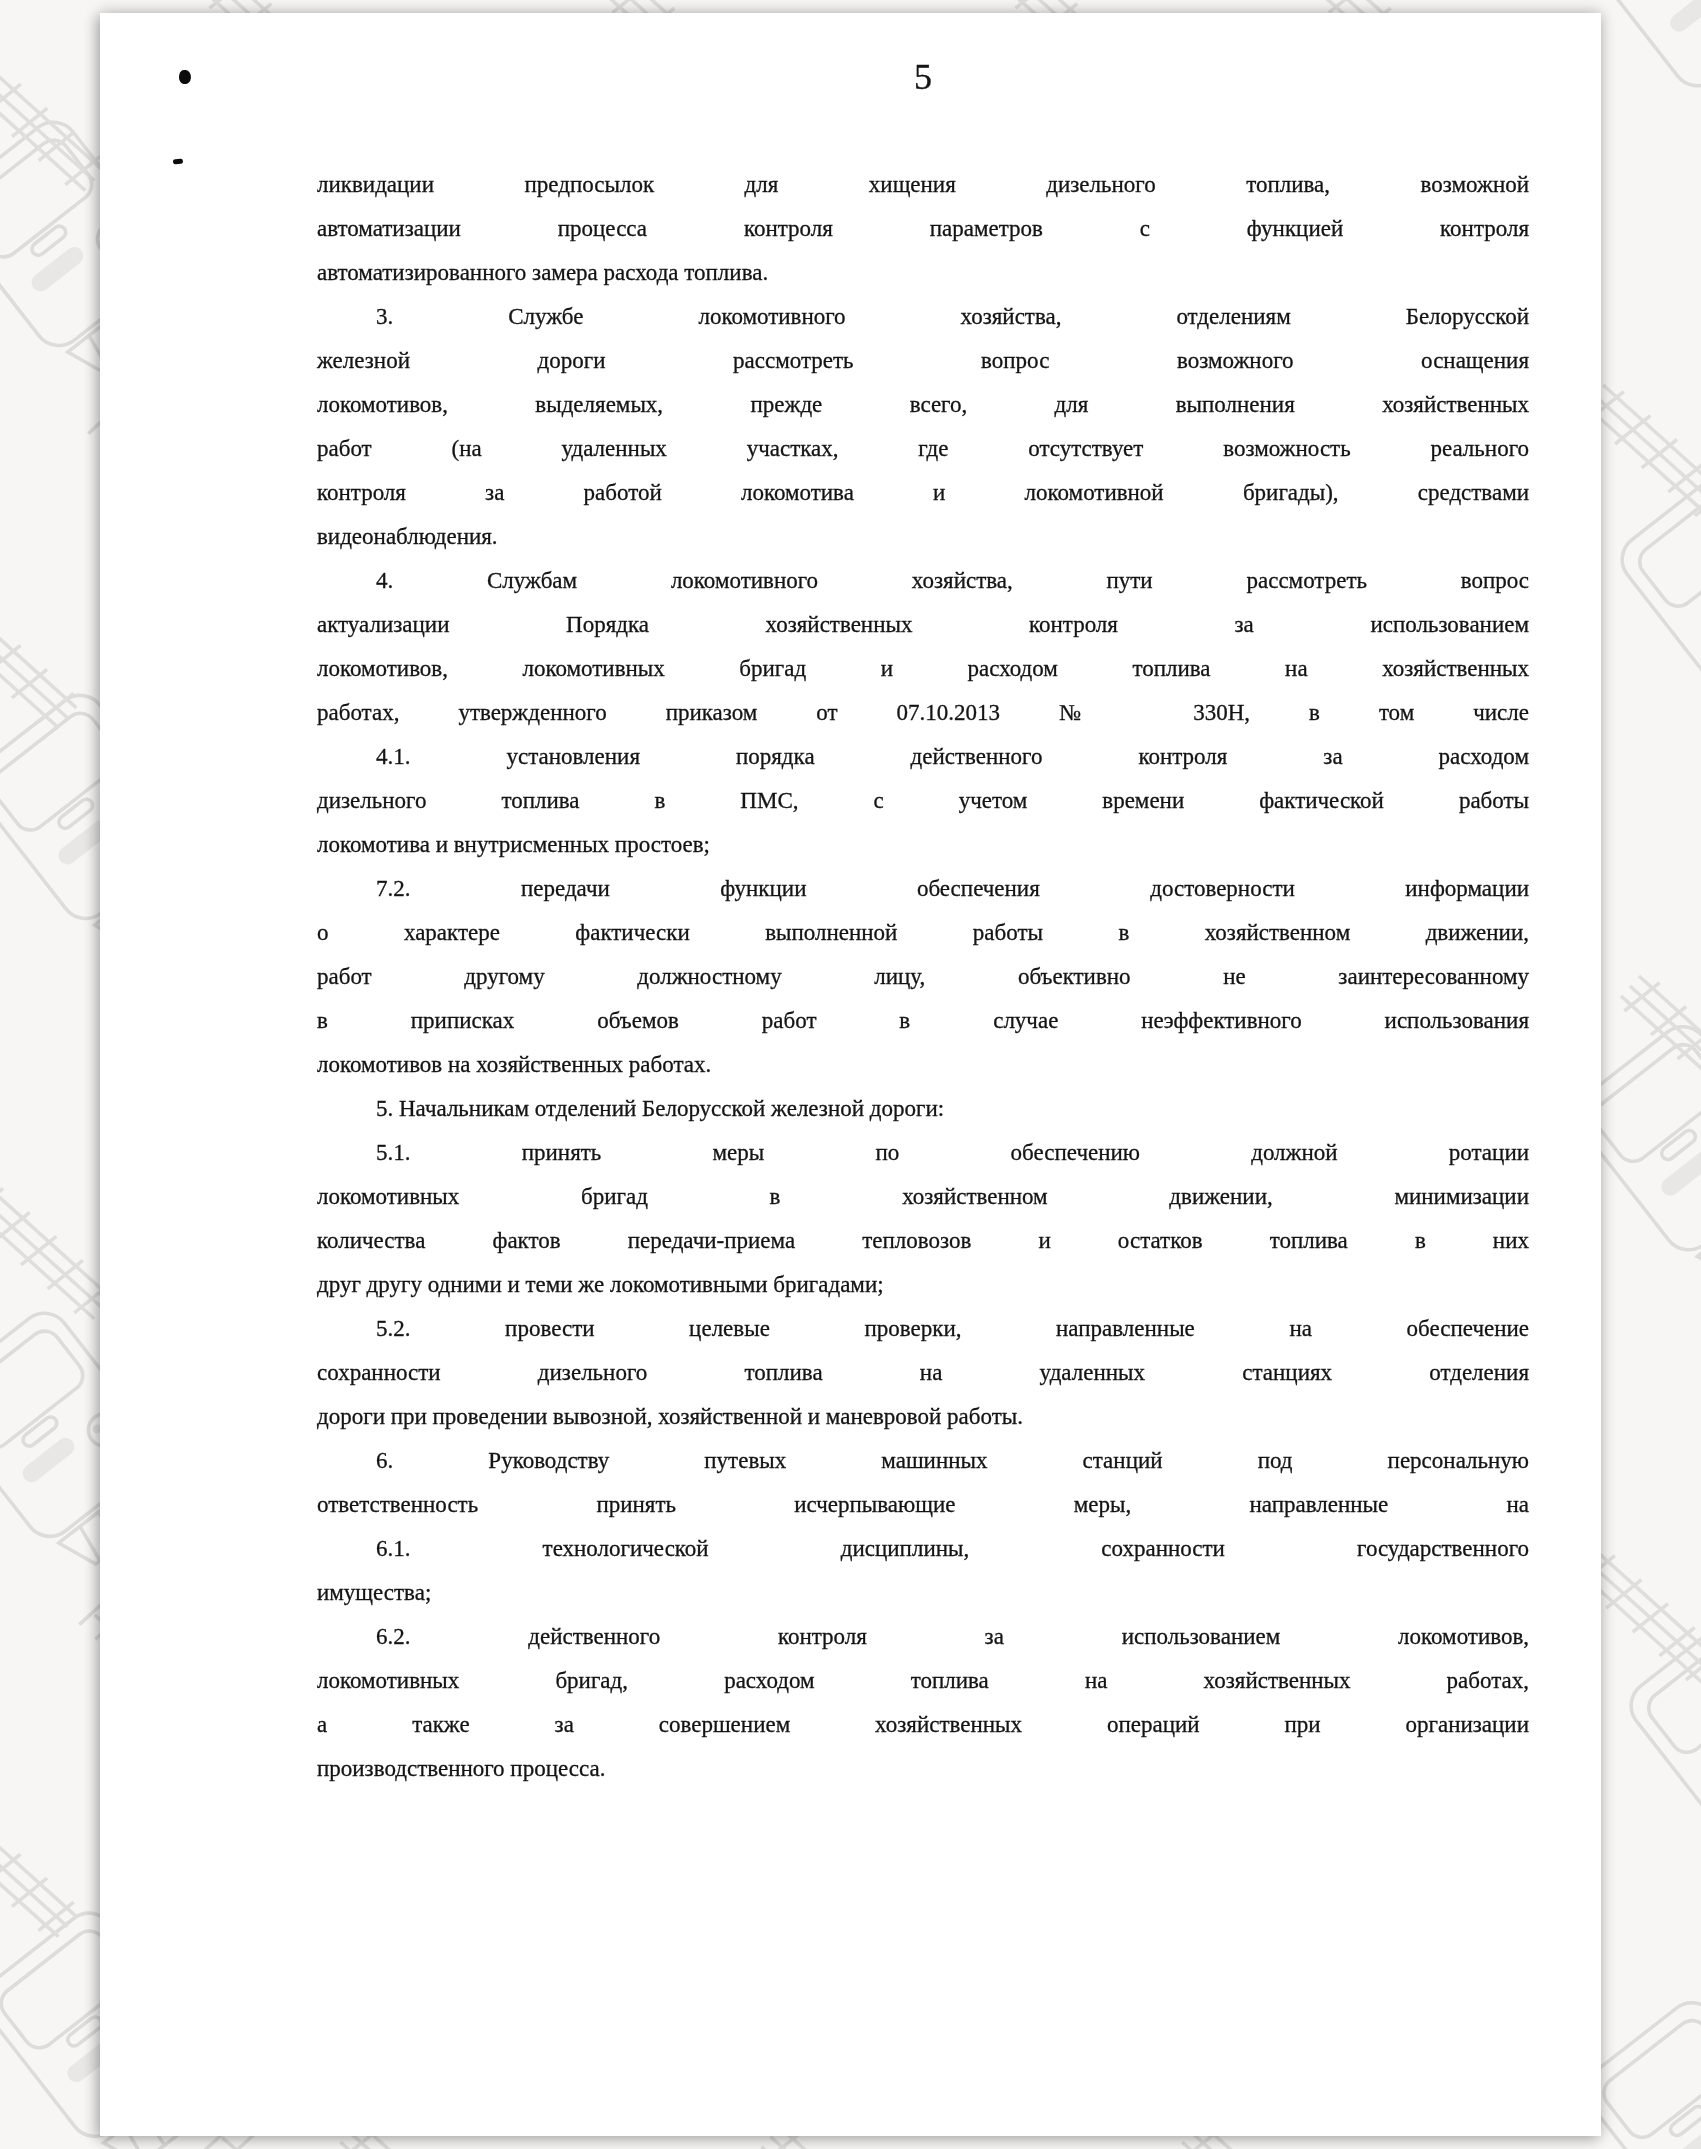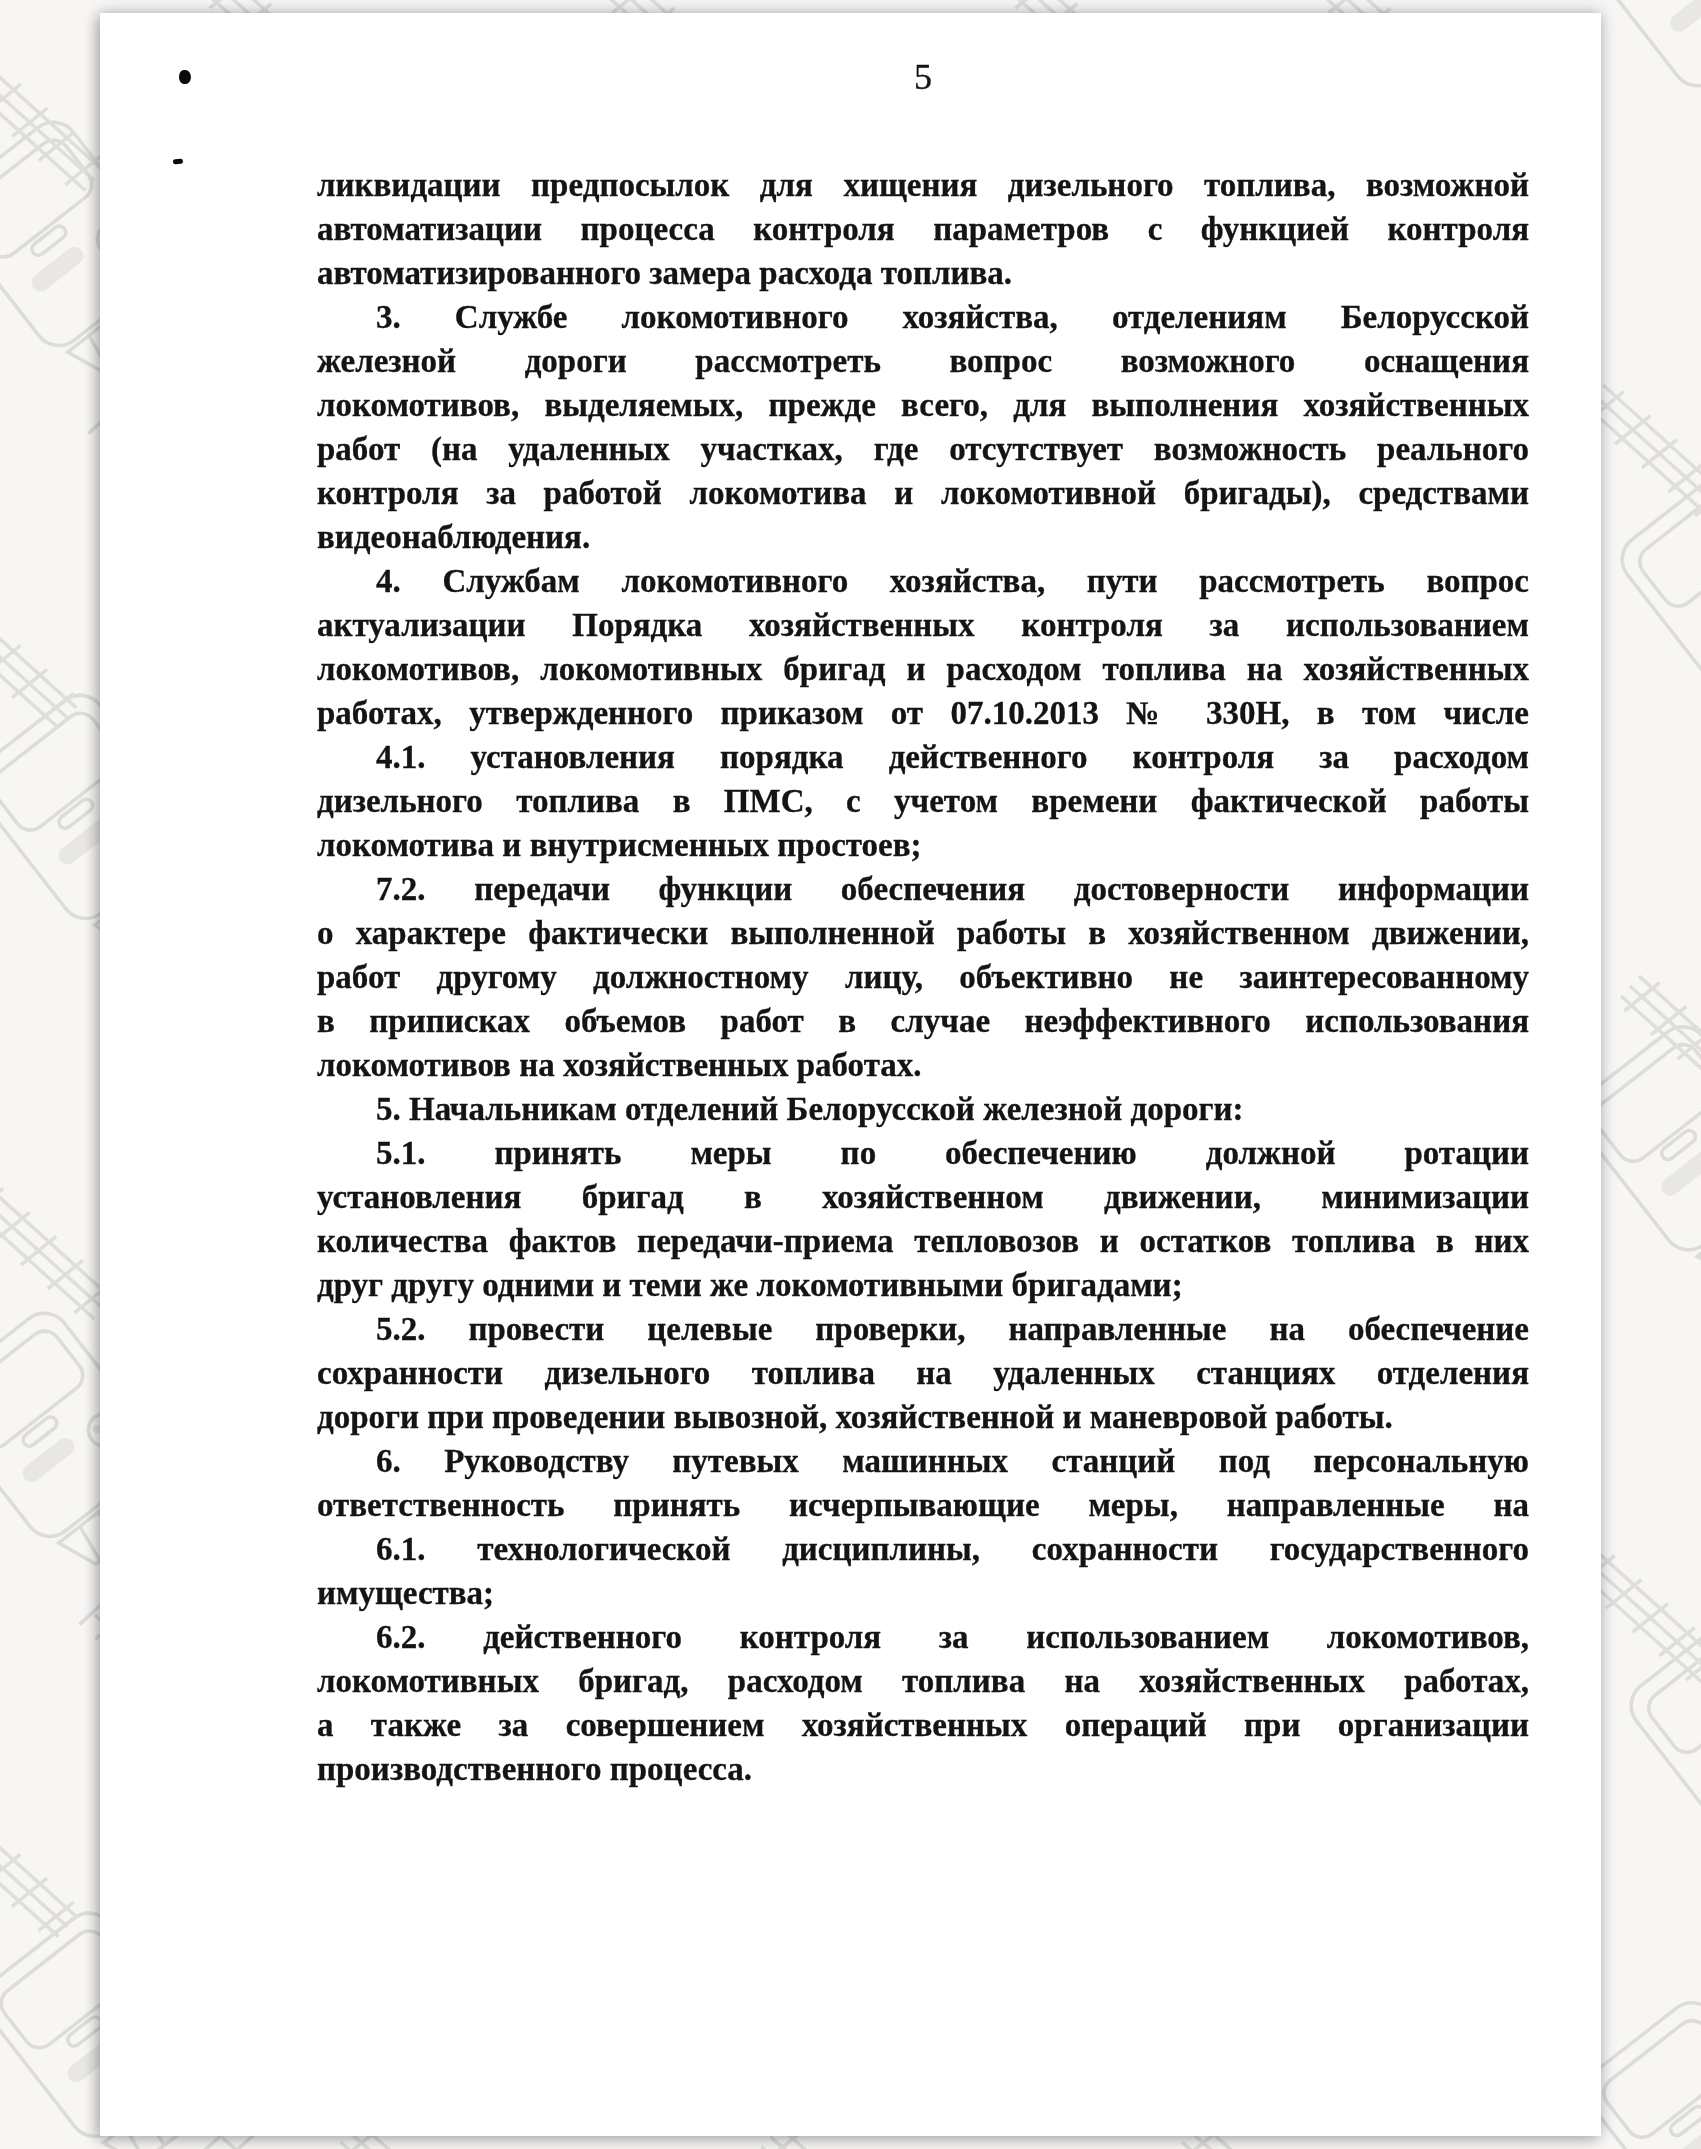--- a/index.html
+++ b/index.html
@@ -4,21 +4,21 @@
 <style>
   html,body{margin:0;padding:0;background:#f7f6f4;}
   .viewport{position:relative;width:1702px;height:2149px;overflow:hidden;
     font-family:"Liberation Serif","DejaVu Serif",serif;}
   .bg{position:absolute;left:0;top:0;}
   .page{position:absolute;left:100px;top:13.4px;width:1501px;height:2123px;
     background:#ffffff;box-shadow:0 0 14.3px rgba(0,0,0,.28), -5.4px 5.4px 12.5px rgba(0,0,0,.14);}
   .pagenum{position:absolute;left:217px;top:43px;width:1212px;height:45px;
     text-align:center;font-size:36px;color:#151515;-webkit-text-stroke:0.3px #151515;}
   .textblock{position:absolute;left:217px;top:150px;width:1212px;color:#141414;
-    font-size:33px;font-weight:bold;-webkit-text-stroke:0.3px #141414;}
+    font-size:23px;-webkit-text-stroke:0.3px #141414;}
   .ln{height:44px;line-height:44px;text-align:justify;text-align-last:justify;}
   .ln.end{text-align-last:left;}
   .ln.ind{text-indent:59px;}
   .ink{position:absolute;background:#0b0b0b;}
   .ink1{left:79px;top:57px;width:11.6px;height:14.3px;border-radius:45% 55% 50% 50%;transform:rotate(6deg);}
   .ink2{left:73px;top:146px;width:9.9px;height:5.4px;border-radius:2.7px;transform:rotate(-6deg);}
 </style>
 </head>
 <body>
 
@@ -91,21 +91,21 @@
         <div class="ln ind">4.1. установления порядка действенного контроля за расходом</div>
         <div class="ln">дизельного топлива в ПМС, с учетом времени фактической работы</div>
         <div class="ln end">локомотива и внутрисменных простоев;</div>
         <div class="ln ind">7.2. передачи функции обеспечения достоверности информации</div>
         <div class="ln">о характере фактически выполненной работы в хозяйственном движении,</div>
         <div class="ln">работ другому должностному лицу, объективно не заинтересованному</div>
         <div class="ln">в приписках объемов работ в случае неэффективного использования</div>
         <div class="ln end">локомотивов на хозяйственных работах.</div>
         <div class="ln end ind">5. Начальникам отделений Белорусской железной дороги:</div>
         <div class="ln ind">5.1. принять меры по обеспечению должной ротации</div>
-        <div class="ln">установления бригад в хозяйственном движении, минимизации</div>
+        <div class="ln">локомотивных бригад в хозяйственном движении, минимизации</div>
         <div class="ln">количества фактов передачи-приема тепловозов и остатков топлива в них</div>
         <div class="ln end">друг другу одними и теми же локомотивными бригадами;</div>
         <div class="ln ind">5.2. провести целевые проверки, направленные на обеспечение</div>
         <div class="ln">сохранности дизельного топлива на удаленных станциях отделения</div>
         <div class="ln end">дороги при проведении вывозной, хозяйственной и маневровой работы.</div>
         <div class="ln ind">6. Руководству путевых машинных станций под персональную</div>
         <div class="ln">ответственность принять исчерпывающие меры, направленные на</div>
         <div class="ln ind">6.1. технологической дисциплины, сохранности государственного</div>
         <div class="ln end">имущества;</div>
         <div class="ln ind">6.2. действенного контроля за использованием локомотивов,</div>

